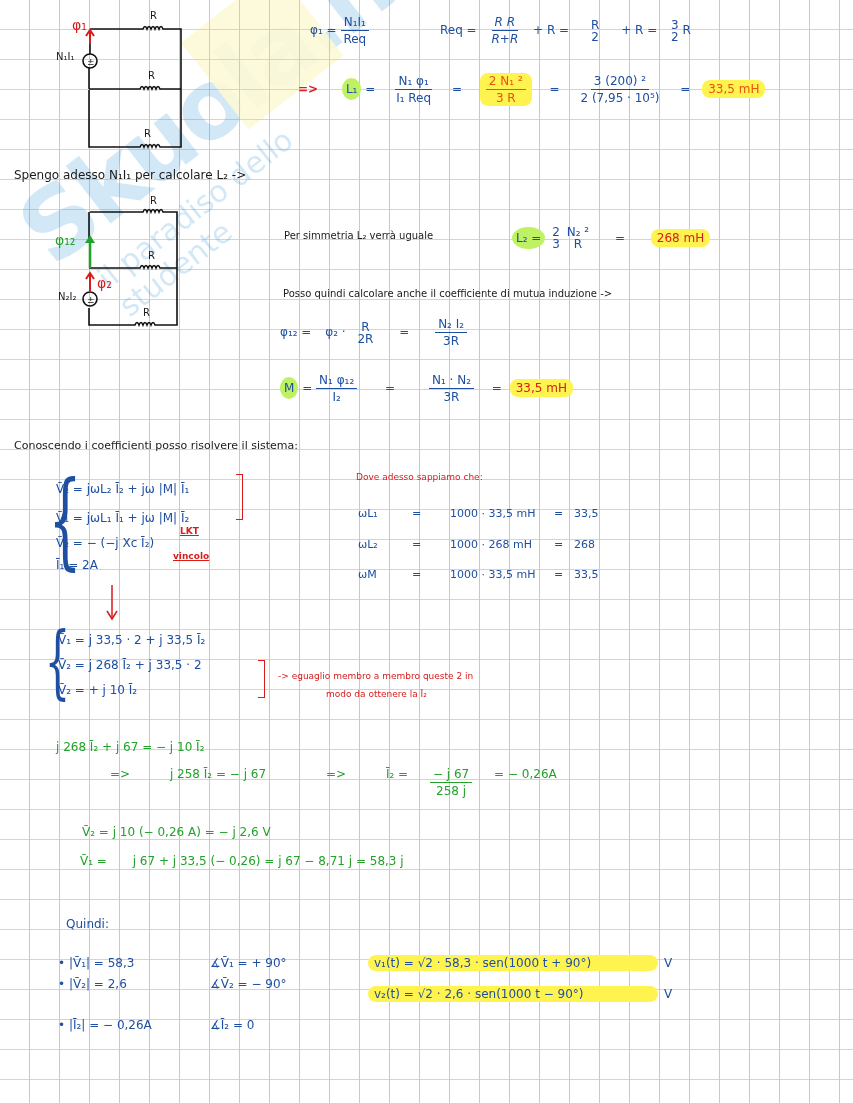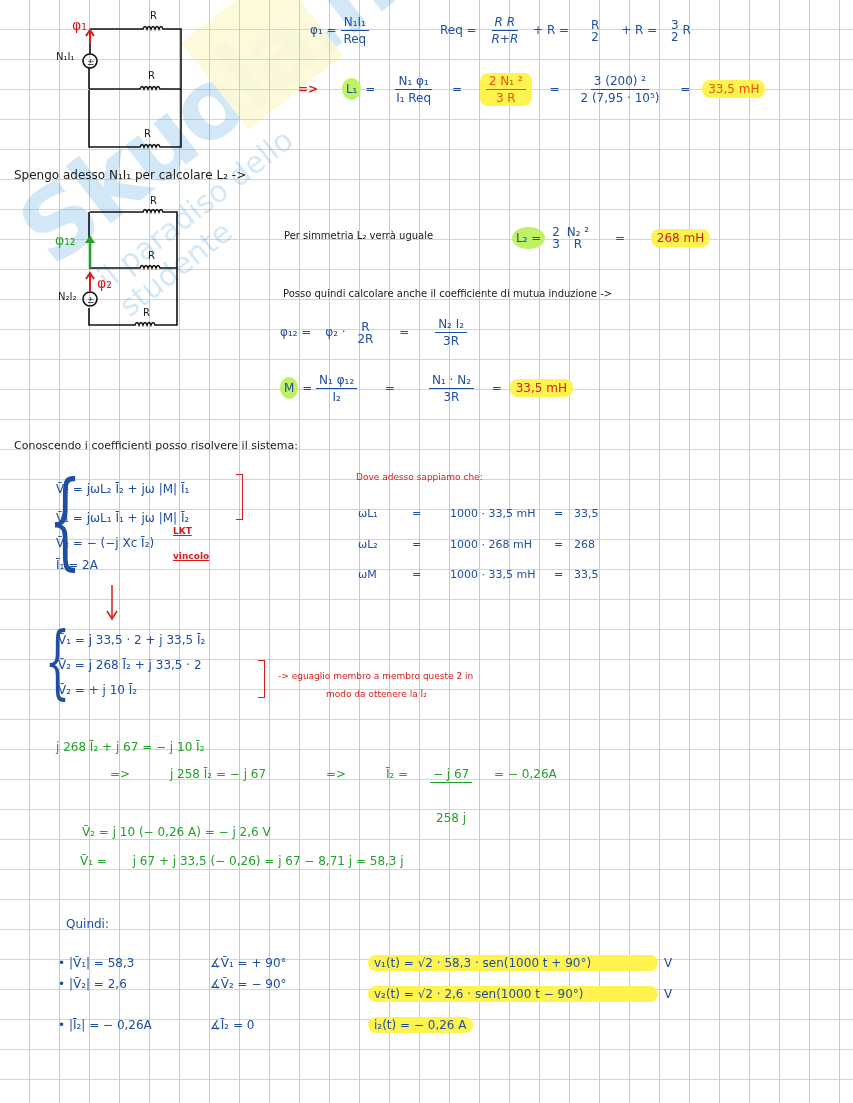--- a/index.html
+++ b/index.html
@@ -187,21 +187,21 @@
 <span class="t black" style="left:14px;top:440px;font-size:11px;">Conoscendo i coefficienti posso risolvere il sistema:</span>
 
 <span class="brace" style="left:32px;top:468px;font-size:104px;line-height:1;transform:scaleX(0.5);">{</span>
 <div class="t blue" style="left:56px;top:474px;font-size:12px;">
   <div class="system-line" style="height:29px;">V̄₂ = jωL₂ Ī₂ + jω |M| Ī₁</div>
   <div class="system-line" style="height:29px;">V̄₁ = jωL₁ Ī₁ + jω |M| Ī₂</div>
   <div class="system-line" style="height:22px;">V̄₂ = − (−j Xc Ī₂)</div>
   <div class="system-line" style="height:22px;">Ī₁ = 2A</div>
 </div>
 <div style="position:absolute;left:236px;top:474px;width:6px;height:44px;border:1.5px solid #d81b1b;border-left:none;"></div>
-<span class="t red" style="left:173px;top:527px;font-size:9px;font-weight:bold;text-decoration:underline;">LKT</span>
+<span class="t red" style="left:180px;top:527px;font-size:9px;font-weight:bold;text-decoration:underline;">LKT</span>
 <span class="t red" style="left:173px;top:552px;font-size:9px;font-weight:bold;text-decoration:underline;">vincolo</span>
 
 <span class="t red" style="left:356px;top:473px;font-size:9px;">Dove adesso sappiamo che:</span>
 <div class="t blue" style="left:358px;top:497px;font-size:11px;">
   <div style="display:flex;height:32px;align-items:center;">
     <span style="width:54px;">ωL₁</span>
     <span style="width:38px;">=</span>
     <span style="width:104px;">1000 · 33,5 mH</span>
     <span style="width:20px;">=</span>
     <span>33,5</span>
@@ -236,21 +236,21 @@
 <div style="position:absolute;left:258px;top:660px;width:6px;height:36px;border:1.5px solid #d81b1b;border-left:none;"></div>
 <span class="t red" style="left:278px;top:672px;font-size:9px;">-&gt; eguaglio membro a membro queste 2 in</span>
 <span class="t red" style="left:283px;top:690px;font-size:9px;margin-left:43px;">modo da ottenere la Ī₂</span>
 
 <span class="t green" style="left:56px;top:741px;font-size:12px;">j 268 Ī₂ + j 67 = − j 10 Ī₂</span>
 <div class="t green" style="left:110px;top:768px;font-size:12px;">
   <span>=&gt;</span>
   <span style="margin:0 56px 0 36px;">j 258 Ī₂ = − j 67</span>
   <span>=&gt;</span>
   <span style="margin-left:36px;">Ī₂ =</span>
-  <span class="frac" style="margin:0 18px;vertical-align:top;gap:27px;">
+  <span class="frac" style="margin:0 18px;vertical-align:top;">
       <span class="num">− j 67</span>
       <span class="den">258 j</span>
     </span>
   <span>= − 0,26A</span>
 </div>
 
 <span class="t green" style="left:82px;top:826px;font-size:12px;">V̄₂ = j 10 (− 0,26 A) = − j 2,6 V</span>
 <div class="t green" style="left:80px;top:855px;font-size:12px;">
   <span>V̄₁ =</span>
   <span style="margin-left:22px;">j 67  +  j 33,5 (− 0,26)  =  j 67 − 8,71 j  =  58,3 j</span>
@@ -275,16 +275,13 @@
 
 <div class="t blue" style="left:368px;top:947px;font-size:12px;">
   <div style="display:flex;height:31px;align-items:center;">
     <span class="hl" style="width:278px;">v₁(t) = √2 · 58,3 · sen(1000 t + 90°)</span>
     <span style="margin-left:6px;">V</span>
   </div>
   <div style="display:flex;height:31px;align-items:center;">
     <span class="hl" style="width:278px;">v₂(t) = √2 · 2,6 · sen(1000 t − 90°)</span>
     <span style="margin-left:6px;">V</span>
   </div>
-  <div style="display:flex;height:31px;align-items:center;">
-    <span class="hl">i₂(t) = − 0,26 A</span>
-  </div>
 </div>
 
 </body></html>

